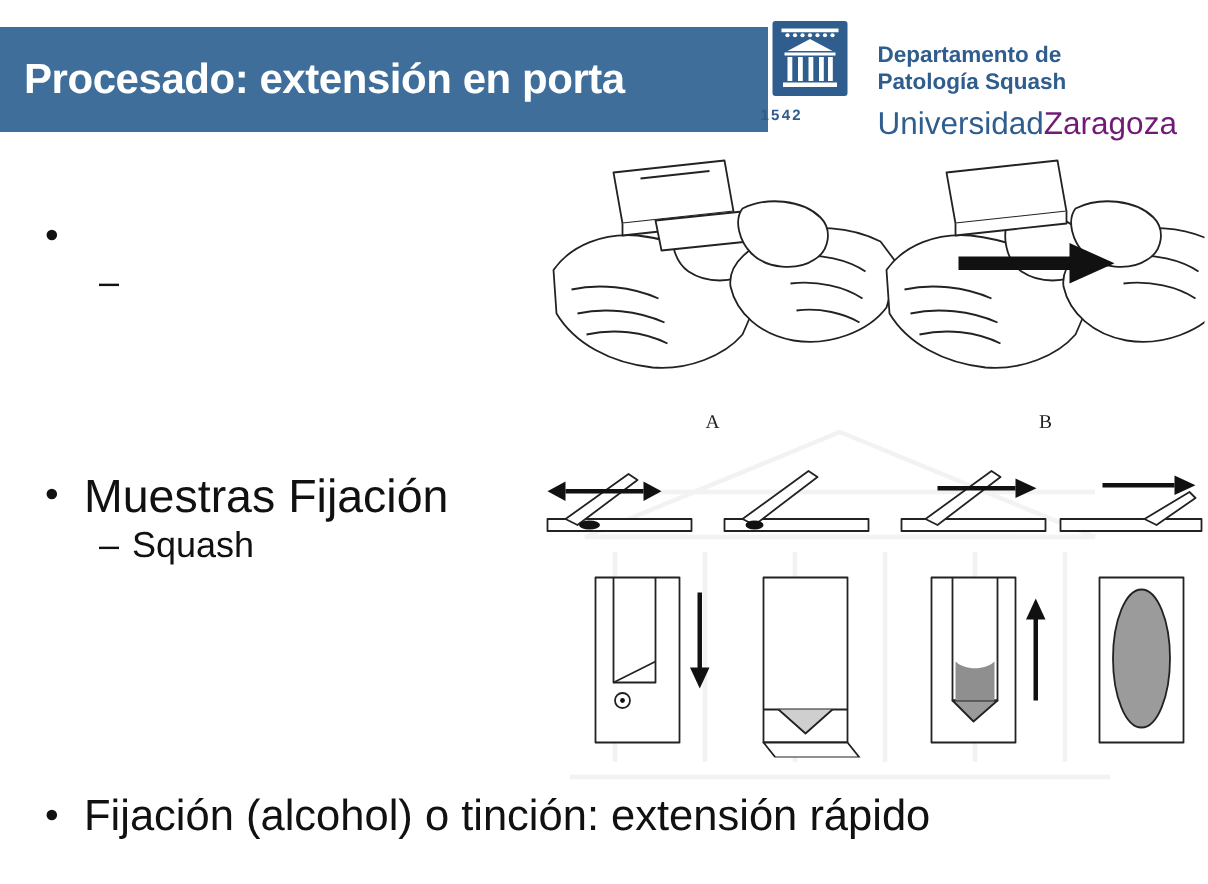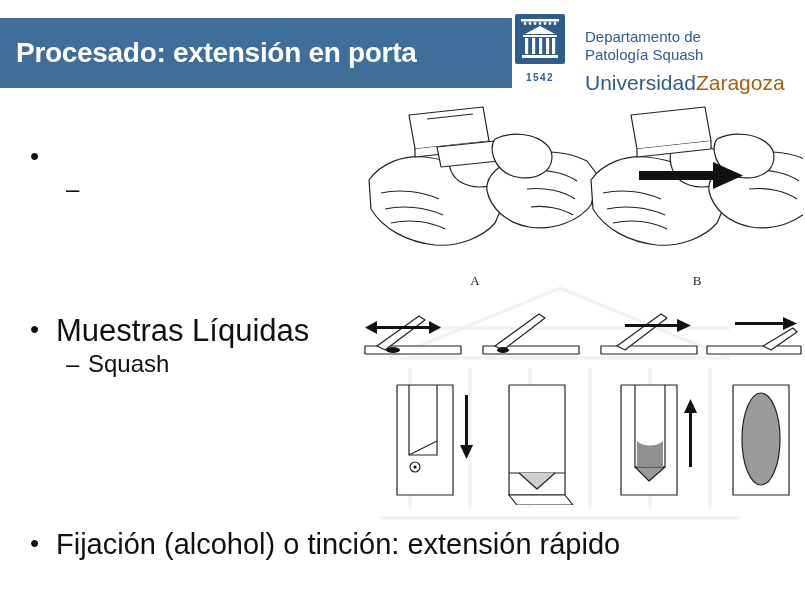--- a/index.html
+++ b/index.html
@@ -42,52 +42,51 @@
     top: 6px;
     width: 290px;
     height: 100px;
     display: flex;
     align-items: flex-start;
   }
   .crest {
     width: 66px;
     margin-top: 2px;
     flex: none;
-    text-align: center;
   }
   .crest svg { display: block; }
   .crest-year {
     color: #2e5d8e;
     font-size: 10px;
     font-weight: bold;
     letter-spacing: 1.5px;
     margin-top: 2px;
   }
   .uni-text {
     margin-left: 12px;
     padding-top: 22px;
   }
   .dept-line {
     color: #2e5d8e;
     font-size: 15px;
-    font-weight: normal;
+    font-weight: bold;
     line-height: 1.22;
   }
   .uni-line {
     margin-top: 7px;
     font-size: 21px;
     line-height: 1;
     white-space: nowrap;
   }
   .uni-strong {
     color: #2e5d8e;
     font-weight: normal;
   }
   .uni-light {
-    color: #a16207;
+    color: #701a75;
     font-weight: normal;
   }
 
   
   .bullets {
     position: absolute;
     left: 30px;
     top: 140px;
     width: 370px;
   }
@@ -203,21 +202,21 @@
       <span class="dot">•</span>
     </div>
     <div class="sub">
       <span class="dash">–</span>
     </div>
   </div>
 
   <div class="bullet-group group2">
     <div class="bullet">
       <span class="dot">•</span>
-      <span>Muestras Líquidas</span>
+      <span>Muestras Fijación</span>
     </div>
     <div class="sub">
       <span class="dash">–</span>
       <span>Squash</span>
     </div>
   </div>
 </div>
 
 <div class="bottom-bullet">
   <span class="dot">•</span>

